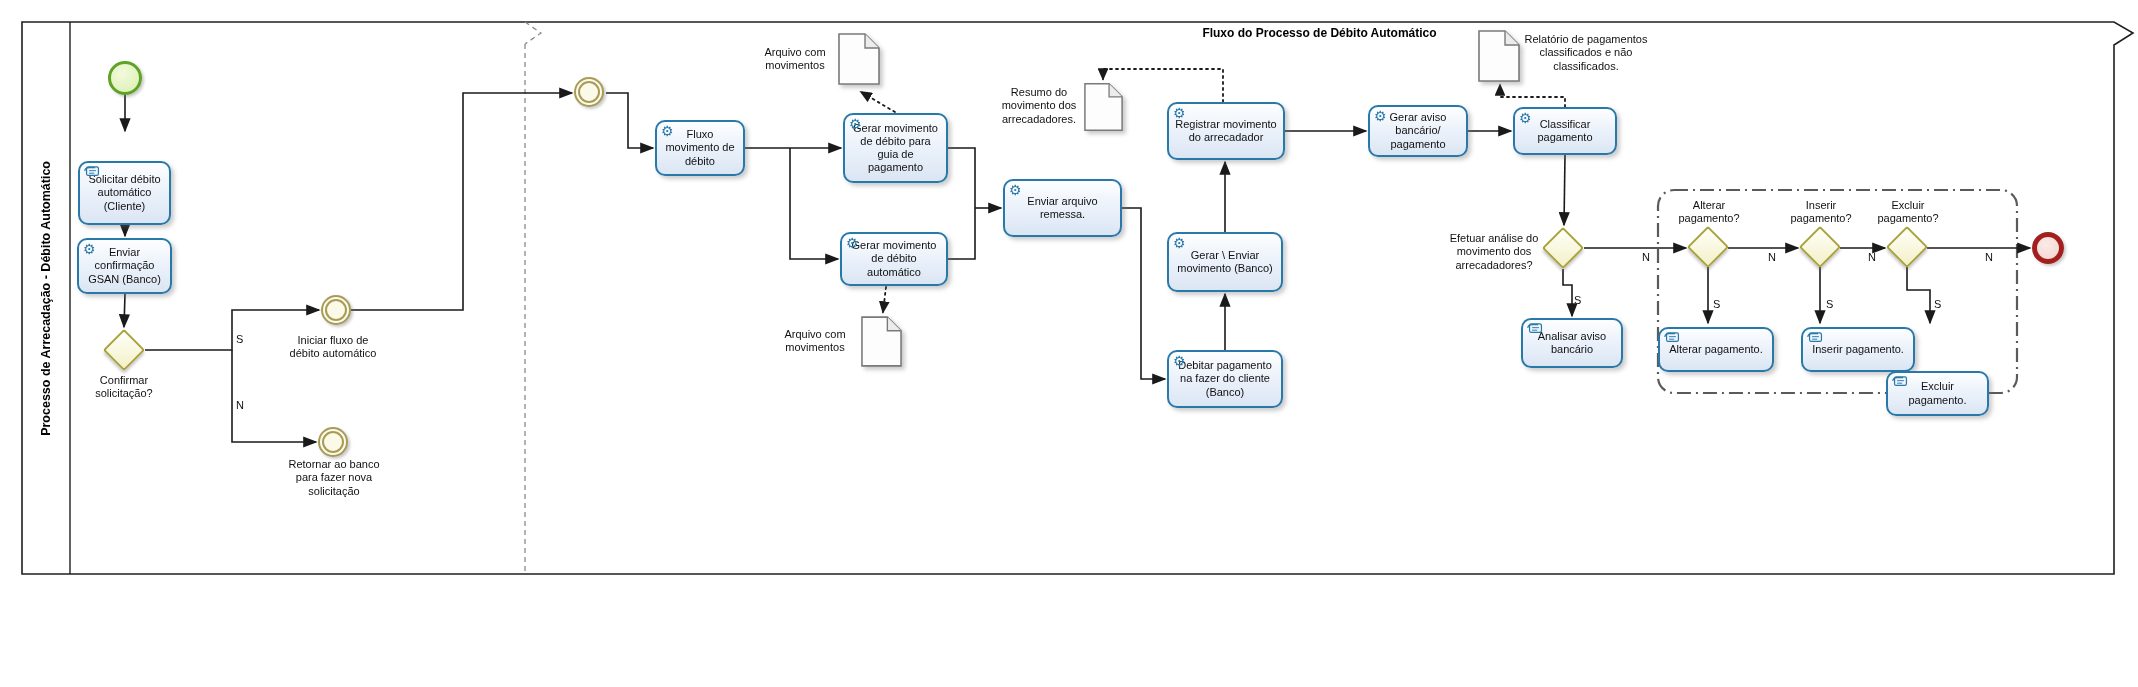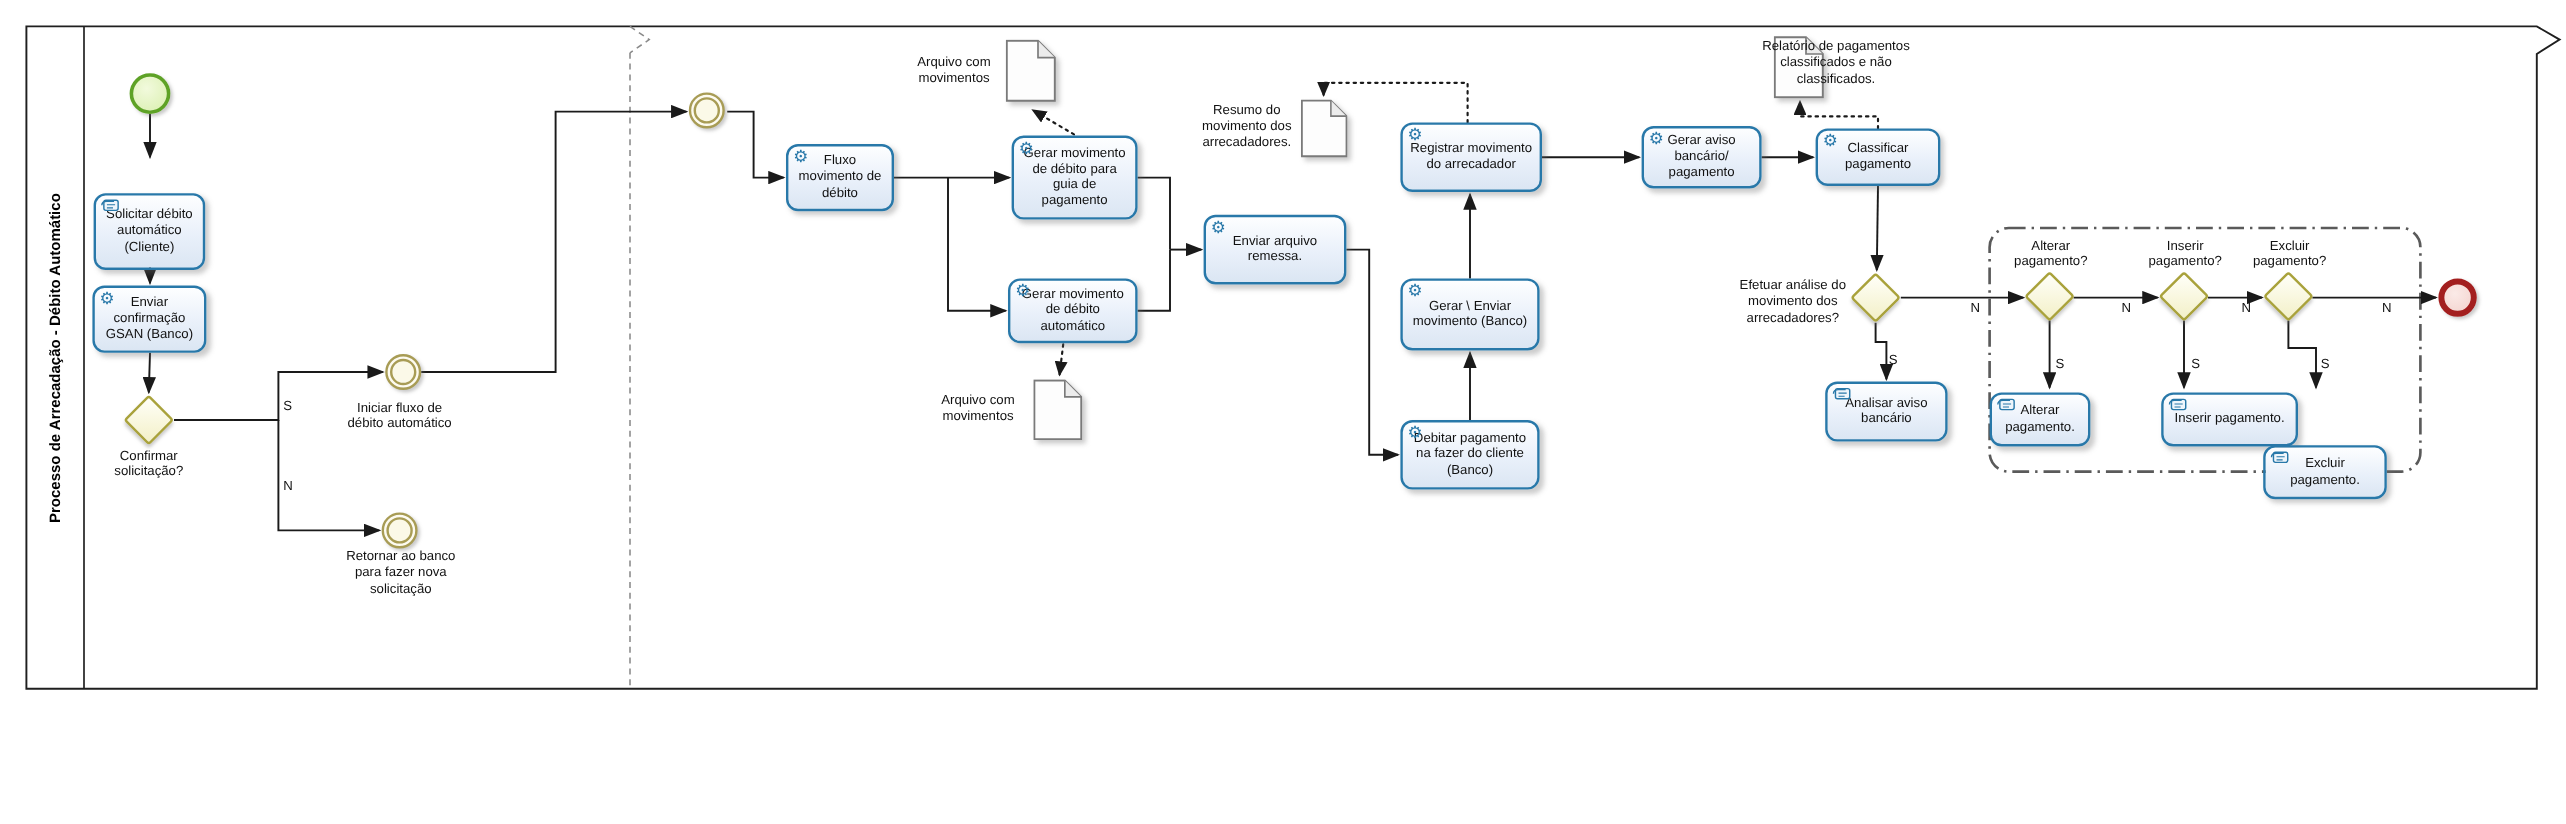--- a/index.html
+++ b/index.html
@@ -97,20 +97,21 @@
       <path d="M895,112 L861,92" marker-end="url(#arrA)"></path>
       <path d="M886,287 L883,312" marker-end="url(#arrA)"></path>
       <path d="M1223,102 L1223,69 L1103,69 L1103,79" marker-end="url(#arrA)"></path>
       <path d="M1565,107 L1565,97 L1500,97 L1500,85" marker-end="url(#arrA)"></path>
     </g>
   </svg>
 
   <div class="lane-label">
     <span>Processo de Arrecadação - Débito Automático</span>
   </div>
+  <div class="mtitle" style="left:525px;width:1589px;">Fluxo do Processo de Débito Automático</div>
 
   <div class="evt start" style="left:108px;top:61px;"></div>
   <div class="evt inter" style="left:321px;top:295px;"></div>
   <div class="evt inter" style="left:318px;top:427px;"></div>
   <div class="evt inter" style="left:574px;top:77px;"></div>
   <div class="evt end" style="left:2032px;top:232px;"></div>
 
   <div class="lbl" style="left:285px;top:334px;width:96px;">Iniciar fluxo de débito automático</div>
   <div class="lbl" style="left:283px;top:458px;width:102px;">Retornar ao banco para fazer nova solicitação</div>
 
@@ -173,21 +174,21 @@
       <svg width="17" height="13" viewBox="0 0 20 15">
           <g fill="#eef5fb" stroke="#2878a9" stroke-width="1.4">
       <rect x="3" y="2" width="14" height="10" rx="2"></rect>
             <path d="M1,7 q0,-4 5,-4 l7,0" fill="none"></path>
       <path d="M6,6.5 h8 M6,9.5 h6" fill="none" stroke-width="1.1"></path>
           </g>
         </svg>
     </span>
     <span>Analisar aviso bancário</span>
   </div>
-  <div class="task" style="left:1658px;top:327px;width:84px;height:45px;">
+  <div class="task" style="left:1658px;top:327px;width:116px;height:45px;">
     <span class="ticon">
       <svg width="17" height="13" viewBox="0 0 20 15">
           <g fill="#eef5fb" stroke="#2878a9" stroke-width="1.4">
       <rect x="3" y="2" width="14" height="10" rx="2"></rect>
             <path d="M1,7 q0,-4 5,-4 l7,0" fill="none"></path>
       <path d="M6,6.5 h8 M6,9.5 h6" fill="none" stroke-width="1.1"></path>
           </g>
         </svg>
     </span>
     <span>Alterar pagamento.</span>
@@ -261,16 +262,16 @@
   <div class="doc" style="left:1478px;top:30px;">
     <svg width="42" height="52" viewBox="0 0 42 52">
         <path d="M1,1 L27,1 L41,15 L41,51 L1,51 Z" fill="#fdfdfd" stroke="#7a7a7a" stroke-width="1.6"></path>
         <path d="M27,1 L27,15 L41,15" fill="#ececec" stroke="#7a7a7a" stroke-width="1.4"></path>
       </svg>
   </div>
 
   <div class="lbl" style="left:756px;top:46px;width:78px;">Arquivo com movimentos</div>
   <div class="lbl" style="left:774px;top:328px;width:82px;">Arquivo com movimentos</div>
   <div class="lbl" style="left:993px;top:86px;width:92px;">Resumo do movimento dos arrecadadores.</div>
-  <div class="lbl" style="left:1466px;top:33px;width:128px;">Relatório de pagamentos classificados e não classificados.</div>
+  <div class="lbl" style="left:1522px;top:33px;width:128px;">Relatório de pagamentos classificados e não classificados.</div>
 
 
 </div>
 
 </body></html>

